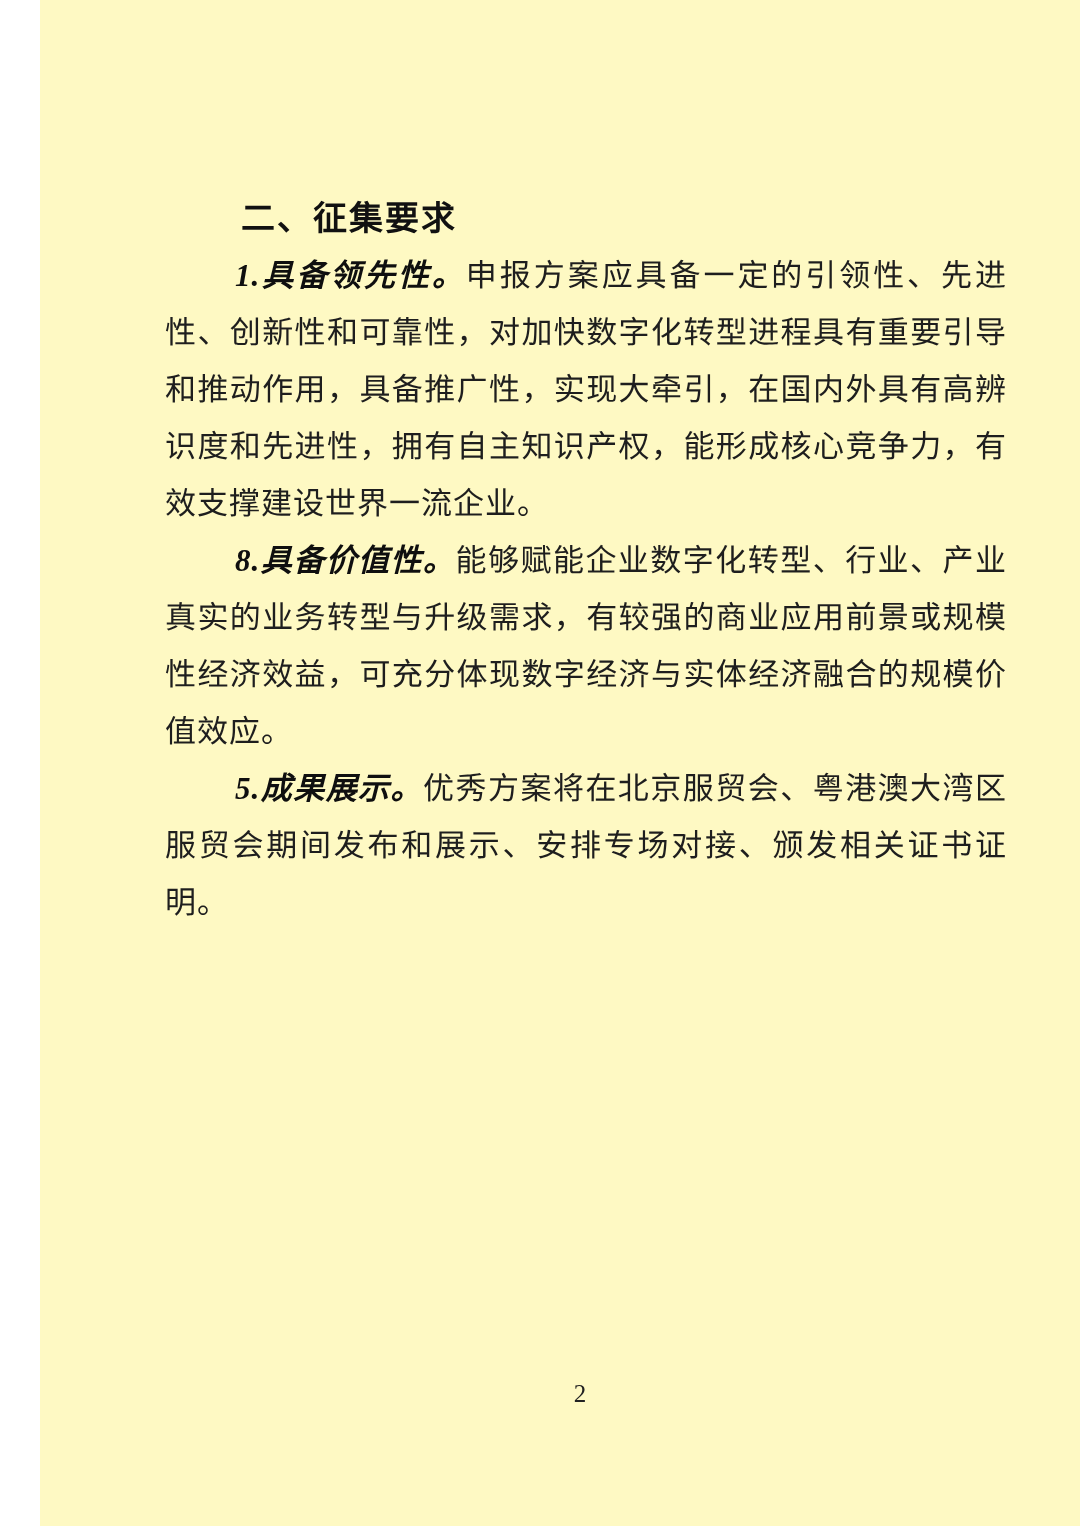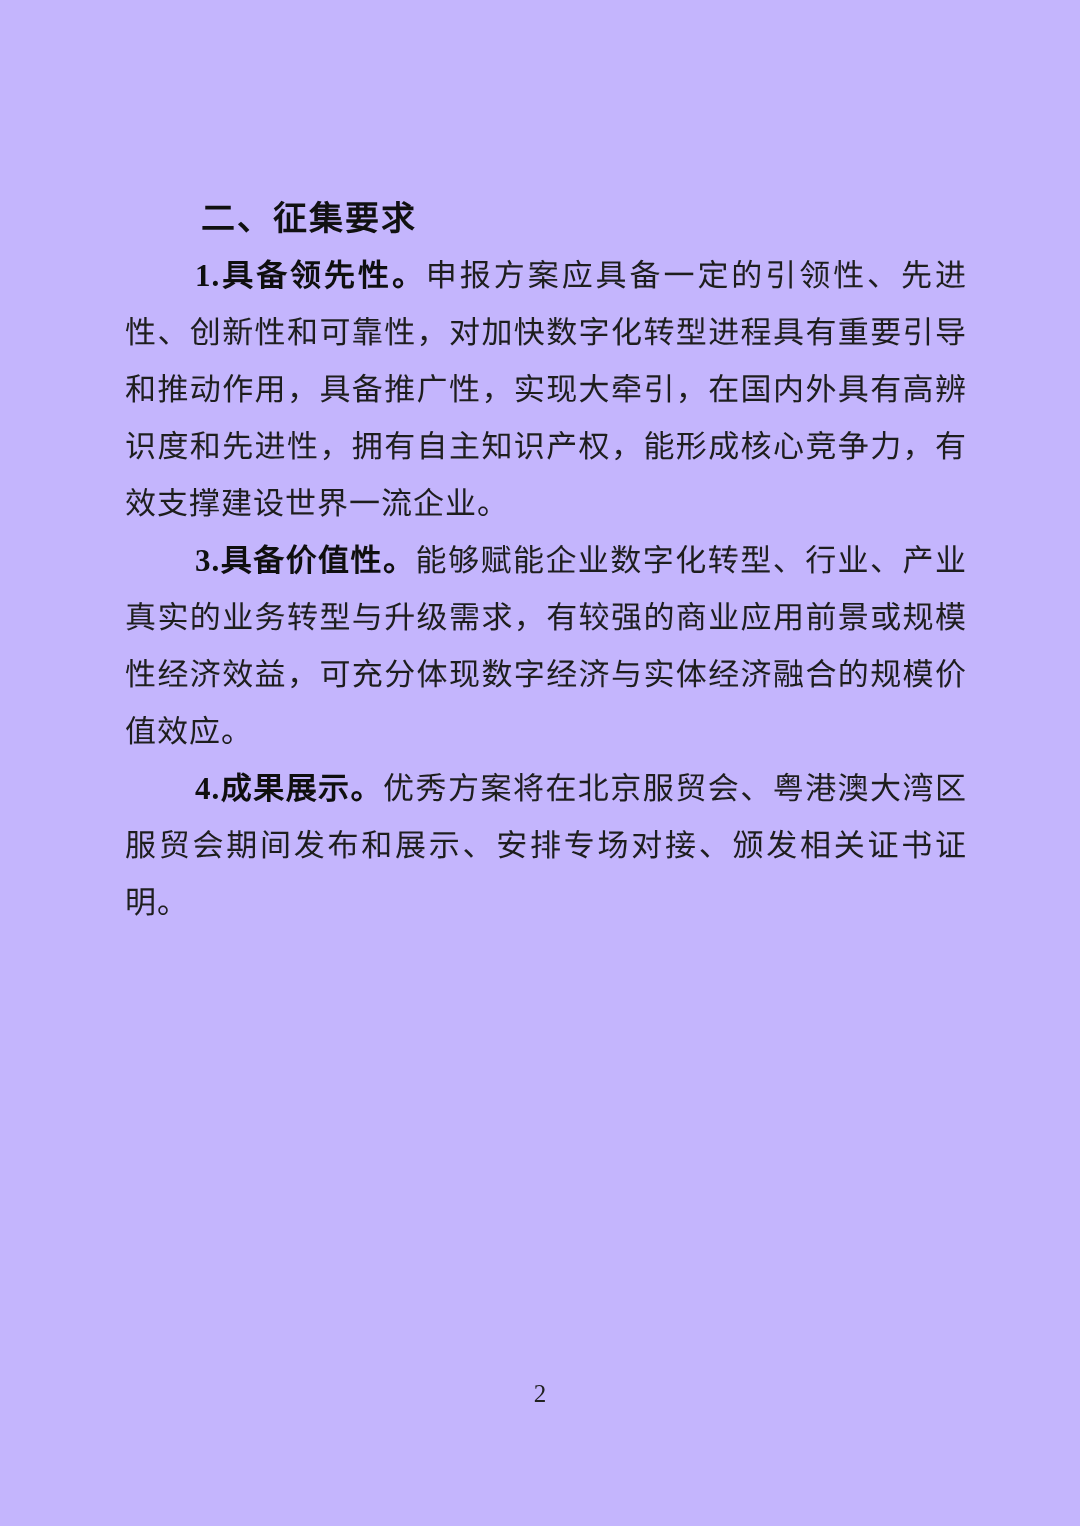--- a/index.html
+++ b/index.html
@@ -11,21 +11,22 @@
     width: 1080px;
     height: 1526px;
     position: relative;
     font-family: "Liberation Serif", "DejaVu Serif", serif;
     color: #1e1e1e;
     overflow: hidden;
   }
   .page {
     position: absolute;
     inset: 0;
-    background: #c4b5fd;
+    background: #fef9c3;
+    margin-left: 40px;
   }
   .content {
     position: absolute;
     left: 125px;
     top: 190px;
     width: 842px;
   }
   .content h2 {
     margin: 0;
     font-size: 34px;
@@ -42,20 +43,21 @@
     text-align: justify;
     text-justify: inter-ideograph;
     text-indent: 70px;
     letter-spacing: 1px;
     color: #1e1e1e;
     word-break: break-all;
   }
   .content p b.lead {
     font-weight: bold;
     color: #0f0f0f;
+    font-style: italic;
   }
   .page-number {
     position: absolute;
     left: 0;
     top: 1378px;
     width: 1080px;
     text-align: center;
     font-size: 25px;
     line-height: 32px;
     color: #222222;
@@ -64,23 +66,23 @@
 </head>
 <body>
 
 <div class="page">
   <div class="content">
 
     <h2>二、征集要求</h2>
 
     <p><b class="lead">1.具备领先性。</b><span>申报方案应具备一定的引领性、先进性、创新性和可靠性，对加快数字化转型进程具有重要引导和推动作用，具备推广性，实现大牵引，在国内外具有高辨识度和先进性，拥有自主知识产权，能形成核心竞争力，有效支撑建设世界一流企业。</span></p>
 
-    <p><b class="lead">3.具备价值性。</b><span>能够赋能企业数字化转型、行业、产业真实的业务转型与升级需求，有较强的商业应用前景或规模性经济效益，可充分体现数字经济与实体经济融合的规模价值效应。</span></p>
+    <p><b class="lead">8.具备价值性。</b><span>能够赋能企业数字化转型、行业、产业真实的业务转型与升级需求，有较强的商业应用前景或规模性经济效益，可充分体现数字经济与实体经济融合的规模价值效应。</span></p>
 
 
 
-    <p><b class="lead">4.成果展示。</b><span>优秀方案将在北京服贸会、粤港澳大湾区服贸会期间发布和展示、安排专场对接、颁发相关证书证明。</span></p>
+    <p><b class="lead">5.成果展示。</b><span>优秀方案将在北京服贸会、粤港澳大湾区服贸会期间发布和展示、安排专场对接、颁发相关证书证明。</span></p>
 
 
   </div>
 
   <div class="page-number">2</div>
 </div>
 
 </body></html>

